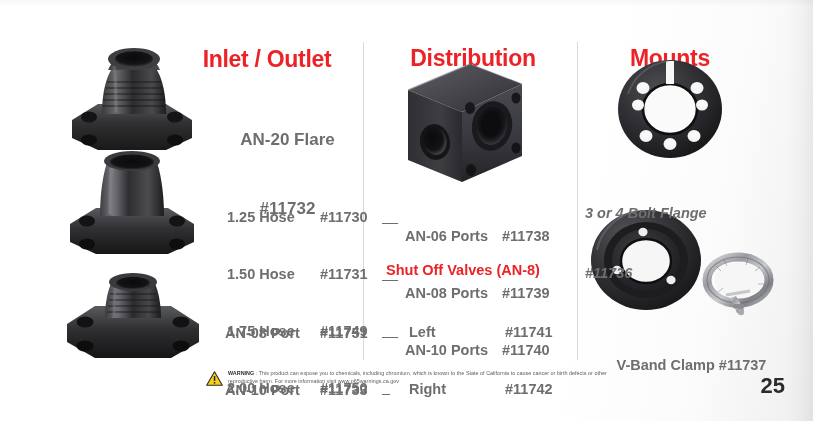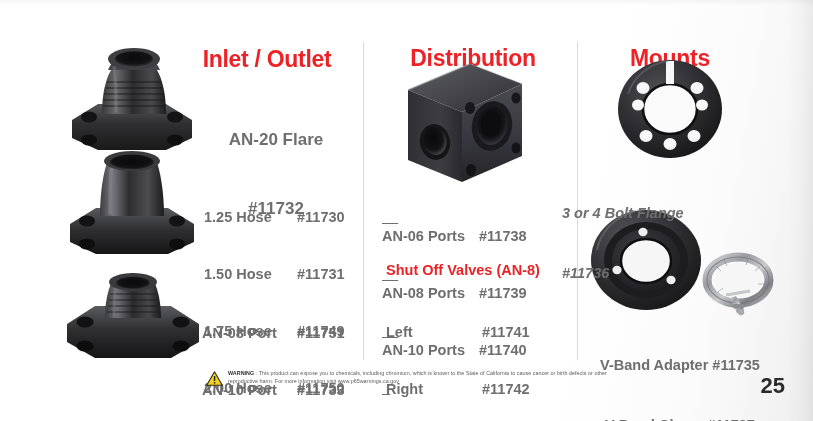--- a/index.html
+++ b/index.html
@@ -57,21 +57,21 @@
 
   .spec {
     position: absolute;
     color: #6e6e6e;
     font-weight: bold;
     font-size: 14.5px;
     line-height: 19px;
     white-space: pre;
   }
   .spec.center { text-align: center; }
-  .spec .row { display: block; }
+  .spec .row { display: block; margin-left: 23px; }
   .spec .lab { display: inline-block; }
   .spec .num { display: inline-block; }
 
   #spec-flare  { left: 206px; top: 82px; width: 140px; text-align: center; font-size: 17px; line-height: 23px; }
   #spec-hose   { left: 204px; top: 170px; }
   #spec-hose .lab { width: 93px; }
   #spec-port   { left: 202px; top: 286px; }
   #spec-port .lab { width: 95px; }
 
   #spec-dist   { left: 382px; top: 189px; text-decoration: underline; }
@@ -429,21 +429,20 @@
       <path d="M24,43 L48,39" stroke="#b9bbbf" stroke-width="3" opacity="0.8"></path>
     </svg>
   </div>
 
   <div class="spec center" id="spec-flange">
     <span class="row"><span>3 or 4 Bolt Flange</span></span>
     <span class="row"><span>#11736</span></span>
   </div>
 
   <div class="spec center" id="spec-vband">
-    <span class="row"><span>V-Band Adapter #11735</span></span>
     <span class="row"><span>V-Band Clamp #11737</span></span>
   </div>
 
   <div id="warning">
     <span class="tri-icon">
       <svg width="17" height="15" viewBox="0 0 17 15">
         <path d="M8.5,0.8 L16.3,14.2 L0.7,14.2 Z" fill="#f7d117" stroke="#2b2b2b" stroke-width="1.1" stroke-linejoin="round"></path>
         <rect x="7.8" y="5" width="1.5" height="5" fill="#2b2b2b"></rect>
         <rect x="7.8" y="11" width="1.5" height="1.6" fill="#2b2b2b"></rect>
       </svg>

